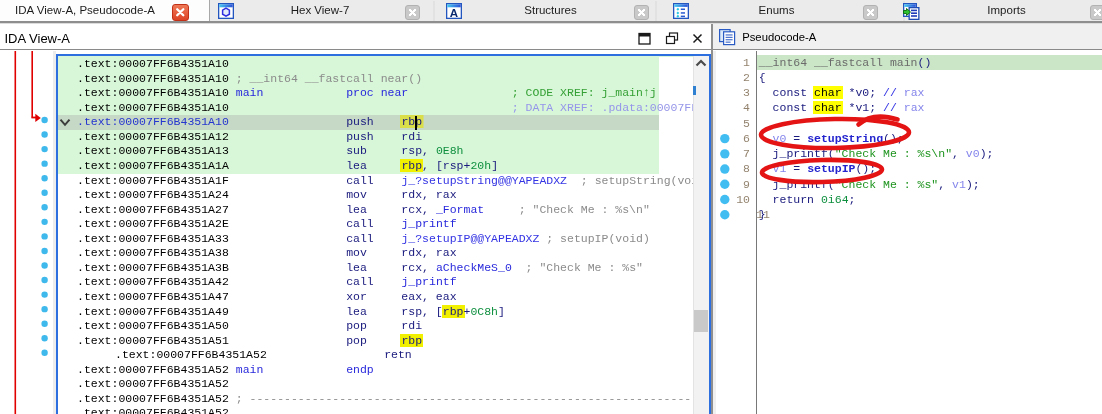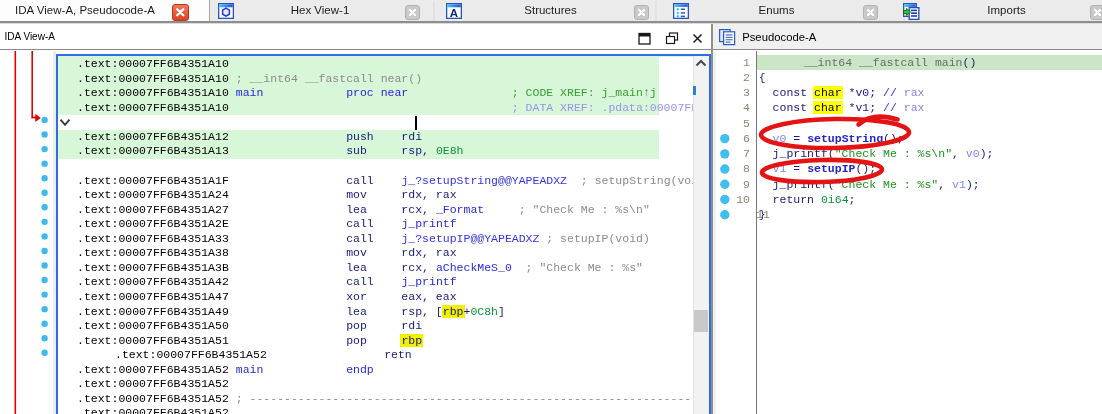--- a/index.html
+++ b/index.html
@@ -13,21 +13,21 @@
 .tsep{position:absolute;top:1px;height:20px;width:1.6px;background:#e2e2e2;}
 .xgray{position:absolute;top:5px;width:15px;height:15px;background:#c9c9c9;border:1px solid #b2b2b2;border-radius:3px;box-sizing:border-box;}
 .xgray:before{content:"";position:absolute;left:3px;top:3px;width:7px;height:7px;
  background:
  linear-gradient(45deg,transparent 40%,#fff 40%,#fff 60%,transparent 60%),
  linear-gradient(-45deg,transparent 40%,#fff 40%,#fff 60%,transparent 60%);}
 #sep1{left:0;top:21px;width:1102px;height:2px;background:#8e8e8e;}
 #sep2{left:0;top:23px;width:1102px;height:1.3px;background:#dcdcdc;}
 
 #ltitle{left:0;top:24.3px;width:711.5px;height:25.4px;background:#ffffff;border-bottom:1.3px solid #8a8a8a;box-sizing:border-box;}
-#ltitle span{position:absolute;left:4.5px;top:6.5px;font-size:10px;color:#000;}
+#ltitle span{position:absolute;left:4.5px;top:6.5px;font-size:13px;color:#000;}
 #lcontent{left:0;top:50.8px;width:711.5px;height:363.2px;background:#ffffff;}
 
 #listbox{left:56.4px;top:54.3px;width:655px;height:359.7px;border:2px solid #2e6fe0;border-bottom:none;box-sizing:border-box;background:#fff;}
 #rows{left:58px;top:56.4px;width:635.3px;height:357.6px;background:#fff;overflow:hidden;}
 .lrow{position:absolute;left:0;width:601px;height:14.55px;line-height:14.55px;}
 .ltext{position:absolute;left:19px;top:0;}
 
 #sbar{left:693.3px;top:56.4px;width:16.1px;height:357.6px;background:#f2f2f2;border-left:1px solid #e3e3e3;box-sizing:border-box;}
 
 #rtitle{left:713.2px;top:24.3px;width:388.8px;height:25.4px;background:#f0f0f0;border-bottom:1.3px solid #8a8a8a;box-sizing:border-box;}
@@ -41,40 +41,40 @@
 .d{color:#2828dc;}           
 .b{color:#3434e4;}           
 .g{color:#8b8b8b;}           
 .xg{color:#35a035;}          
 .xd{color:#9595ea;}          
 .n{color:#0e8f3e;}           
 .cur{color:#2535cf;}         
 .fn{color:#2424ce;font-weight:bold;} 
 .lv{color:#8585ec;}          
 .st{color:#1e941e;}          
-.gr1{color:#6b6b6b;margin-left:45px;}
+.gr1{color:#6b6b6b;}
 .hl{background:#ffff00;color:#000;box-shadow:1px 0 0 #ffff00,-1px 0 0 #ffff00;margin-top:37px;}
 .hly{background:#f0f000;color:#1a1a7e;box-shadow:1px 0 0 #f0f000,-1px 0 0 #f0f000;}
 .hlg{background:#dade48;color:#1a1a7e;box-shadow:1.5px 0 0 #dade48,-1px 0 0 #dade48;}
 </style></head>
 <body>
 
 <div class="abs" id="tabbar"></div>
 <div class="abs tab" style="left:0;width:209px;background:#fdfdfd;border-right:1px solid #a8a8a8;"></div>
 <div class="tabtxt" style="left:10px;width:150px;">IDA View-A, Pseudocode-A</div>
 
 <div class="abs" style="left:172px;top:4px;width:16.5px;height:16.5px;border-radius:3px;border:1px solid #c23018;background:linear-gradient(180deg,#ef7a58,#dd4325);box-sizing:border-box;">
 <svg width="14.5" height="14.5" style="position:absolute;left:0;top:0;">
       <path d="M4.2 4.2 L10.3 10.3 M10.3 4.2 L4.2 10.3" stroke="#fff" stroke-width="2.3" stroke-linecap="round"></path>
     </svg>
 </div>
 <div class="tsep" style="left:433px;"></div>
 <div class="tsep" style="left:655px;"></div>
 <div class="tsep" style="left:903px;"></div>
-<div class="tabtxt" style="left:235px;width:170px;">Hex View-1</div>
+<div class="tabtxt" style="left:235px;width:170px;">Hex View-7</div>
 <div class="tabtxt" style="left:467px;width:167px;">Structures</div>
 <div class="tabtxt" style="left:690px;width:173px;">Enums</div>
 <div class="tabtxt" style="left:923px;width:167px;">Imports</div>
 <div class="xgray" style="left:405px;"></div>
 <div class="xgray" style="left:634px;"></div>
 <div class="xgray" style="left:863px;"></div>
 <div class="xgray" style="left:1090px;"></div>
 
 <svg class="abs" style="left:218px;top:3px;" width="16" height="16">
  <rect x="0.65" y="0.65" width="14.7" height="14.7" fill="#fff" stroke="#2456c0" stroke-width="1.3"></rect>
@@ -153,22 +153,24 @@
     <circle cx="6.6" cy="287.25" r="3.2" fill="#3fb9ec"></circle>
     <circle cx="6.6" cy="301.8" r="3.2" fill="#3fb9ec"></circle>
 </svg>
 <div class="abs" id="listbox"></div>
 <div class="abs mono" id="rows">
 <div style="position:absolute;left:0;top:0;width:100%;height:0.9px;background:#d8f7d8;"></div>
 <div class="lrow" style="top:0.8px;background:#d8f7d8;"><span class="ltext">.text:00007FF6B4351A10</span></div>
 <div class="lrow" style="top:15.35px;background:#d8f7d8;"><span class="ltext">.text:00007FF6B4351A10 <span class="g">; __int64 __fastcall near()</span></span></div>
 <div class="lrow" style="top:29.9px;background:#d8f7d8;"><span class="ltext">.text:00007FF6B4351A10 <span class="d">main            proc near</span>               <span class="xg">; CODE XREF: j_main↑j</span></span></div>
 <div class="lrow" style="top:44.45px;background:#d8f7d8;"><span class="ltext">.text:00007FF6B4351A10                                         <span class="xd">; DATA XREF: .pdata:00007FF6B4355008↓o</span></span></div>
+<div class="lrow" style="top:59.0px;background:#c6d8c6;"><span class="ltext"><span class="cur">.text:00007FF6B4351A10</span>                 <span class="k">push    </span><span class="hlg">rbp</span></span></div>
 <div class="lrow" style="top:73.55px;background:#d8f7d8;"><span class="ltext">.text:00007FF6B4351A12                 <span class="k">push    rdi</span></span></div>
 <div class="lrow" style="top:88.1px;background:#d8f7d8;"><span class="ltext">.text:00007FF6B4351A13                 <span class="k">sub     rsp, </span><span class="n">0E8h</span></span></div>
+<div class="lrow" style="top:102.65px;background:#d8f7d8;"><span class="ltext">.text:00007FF6B4351A1A                 <span class="k">lea     </span><span class="hly">rbp</span><span class="k">, [rsp+</span><span class="n">20h</span><span class="k">]</span></span></div>
 <div class="lrow" style="top:117.2px;"><span class="ltext">.text:00007FF6B4351A1F                 <span class="k">call    </span><span class="b">j_?setupString@@YAPEADXZ</span>  <span class="g">; setupString(void)</span></span></div>
 <div class="lrow" style="top:131.75px;"><span class="ltext">.text:00007FF6B4351A24                 <span class="k">mov     rdx, rax</span></span></div>
 <div class="lrow" style="top:146.3px;"><span class="ltext">.text:00007FF6B4351A27                 <span class="k">lea     rcx, </span><span class="d">_Format</span>     <span class="g">; "Check Me : %s\n"</span></span></div>
 <div class="lrow" style="top:160.85px;"><span class="ltext">.text:00007FF6B4351A2E                 <span class="k">call    </span><span class="d">j_printf</span></span></div>
 <div class="lrow" style="top:175.4px;"><span class="ltext">.text:00007FF6B4351A33                 <span class="k">call    </span><span class="b">j_?setupIP@@YAPEADXZ</span> <span class="g">; setupIP(void)</span></span></div>
 <div class="lrow" style="top:189.95px;"><span class="ltext">.text:00007FF6B4351A38                 <span class="k">mov     rdx, rax</span></span></div>
 <div class="lrow" style="top:204.5px;"><span class="ltext">.text:00007FF6B4351A3B                 <span class="k">lea     rcx, </span><span class="d">aCheckMeS_0</span>  <span class="g">; "Check Me : %s"</span></span></div>
 <div class="lrow" style="top:219.05px;"><span class="ltext">.text:00007FF6B4351A42                 <span class="k">call    </span><span class="d">j_printf</span></span></div>
 <div class="lrow" style="top:233.6px;"><span class="ltext">.text:00007FF6B4351A47                 <span class="k">xor     eax, eax</span></span></div>
 <div class="lrow" style="top:248.15px;"><span class="ltext">.text:00007FF6B4351A49                 <span class="k">lea     rsp, [</span><span class="hly">rbp</span><span class="k">+</span><span class="n">0C8h</span><span class="k">]</span></span></div>

